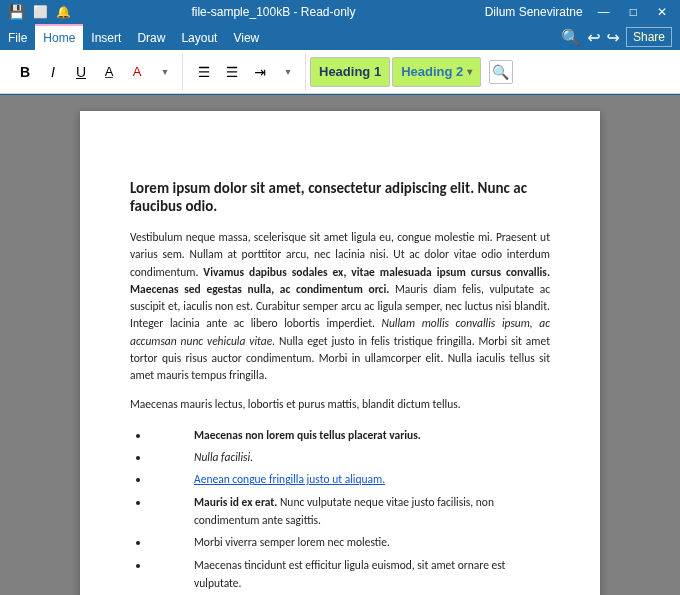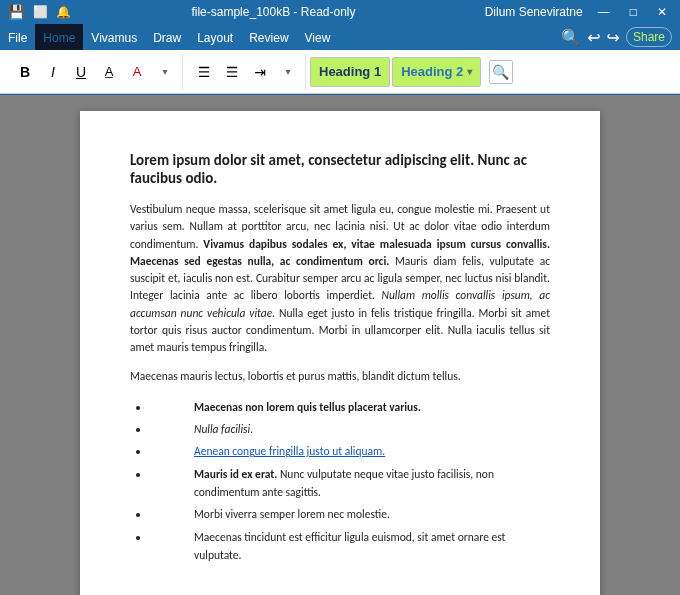--- a/index.html
+++ b/index.html
@@ -22,21 +22,21 @@
 
     
     .ribbon { background: #2b7cd3; border-bottom: 1px solid #1a5fa0; }
     .ribbon-tabs { display: flex; background: #1e6ba8; height: 26px; }
     .ribbon-tab {
       color: white; font-size: 12px; padding: 0 8px;
       display: flex; align-items: center; cursor: pointer;
       border-top: 2px solid transparent;
     }
     .ribbon-tab.active {
-      background: #0f172a; color: #1e6ba8; border-top: 2px solid #0f172a; text-align: right;
+      background: #ffffff; color: #1e6ba8; border-top: 2px solid #f9a8d4; text-align: right;
     }
     .ribbon-toolbar {
       background: white; height: 44px; display: flex; align-items: center;
       padding: 0 8px; gap: 4px; border-bottom: 1px solid #d0d0d0;
     }
     .toolbar-group { display: flex; align-items: center; gap: 2px; padding: 0 4px; border-right: 1px solid #e0e0e0; height: 36px; }
     .toolbar-btn {
       width: 26px; height: 26px; display: flex; align-items: center; justify-content: center;
       cursor: pointer; border: 1px solid transparent; border-radius: 2px; font-size: 14px;
     }
@@ -76,21 +76,21 @@
       box-shadow: 0 2px 8px rgba(0,0,0,0.3);
     }
     .doc-title {
       font-size: 28px; font-weight: bold; text-align: center;
       margin-bottom: 20px; font-family: 'Calibri', 'Segoe UI', sans-serif;
       color: #1f1f1f;
     }
     .cursor { display: inline-block; width: 2px; height: 30px; background: #000; vertical-align: middle; }
     .doc-heading {
       font-size: 15px; font-weight: bold; margin-bottom: 14px;
-      font-family: 'Calibri', 'Segoe UI', sans-serif; color: #1f1f1f;
+      font-family: 'Calibri', 'Segoe UI', sans-serif; color: #1f1f1f; margin-top: 28px;
     }
     .doc-body {
       font-size: 11.5px; line-height: 1.5; margin-bottom: 12px;
       font-family: 'Calibri', 'Segoe UI', sans-serif; color: #1f1f1f;
       text-align: justify;
     }
     .doc-body b { font-weight: bold; }
     .doc-body i { font-style: italic; }
     .doc-list { margin: 8px 0 8px 20px; }
     .doc-list li {
@@ -118,31 +118,30 @@
     <span class="title-bar-btn">—</span>
     <span class="title-bar-btn">□</span>
     <span class="title-bar-btn">✕</span>
   </div>
 </div>
 
 <div class="ribbon">
   <div class="ribbon-tabs">
     <div class="ribbon-tab">File</div>
     <div class="ribbon-tab active">Home</div>
-    <div class="ribbon-tab">Vivamus</div>
+    <div class="ribbon-tab">Insert</div>
     <div class="ribbon-tab">Draw</div>
     <div class="ribbon-tab">Layout</div>
-    <div class="ribbon-tab">Review</div>
     <div class="ribbon-tab">View</div>
     <div style="flex:1;background:#1e6ba8;"></div>
     <div style="display:flex;align-items:center;gap:6px;padding:0 8px;background:#1e6ba8;">
       <span style="color:white;font-size:16px;cursor:pointer;">🔍</span>
       <span style="color:white;font-size:16px;cursor:pointer;">↩</span>
       <span style="color:white;font-size:16px;cursor:pointer;">↪</span>
-      <span style="color:#bef264;font-size:12px;cursor:pointer;border:1px solid rgba(255,255,255,0.5);padding:2px 6px;border-radius:10px;">Share</span>
+      <span style="color:#fef9c3;font-size:12px;cursor:pointer;border:1px solid rgba(255,255,255,0.5);padding:2px 6px;border-radius:0;">Share</span>
     </div>
   </div>
 
   <div class="ribbon-toolbar">
     <div class="toolbar-group">
       <div class="toolbar-btn tb-bold">B</div>
       <div class="toolbar-btn tb-italic">I</div>
       <div class="toolbar-btn tb-underline">U</div>
       <div class="toolbar-btn" style="font-size:13px;">A̲</div>
       <div class="toolbar-btn" style="font-size:13px;color:#c00000;">A</div>

